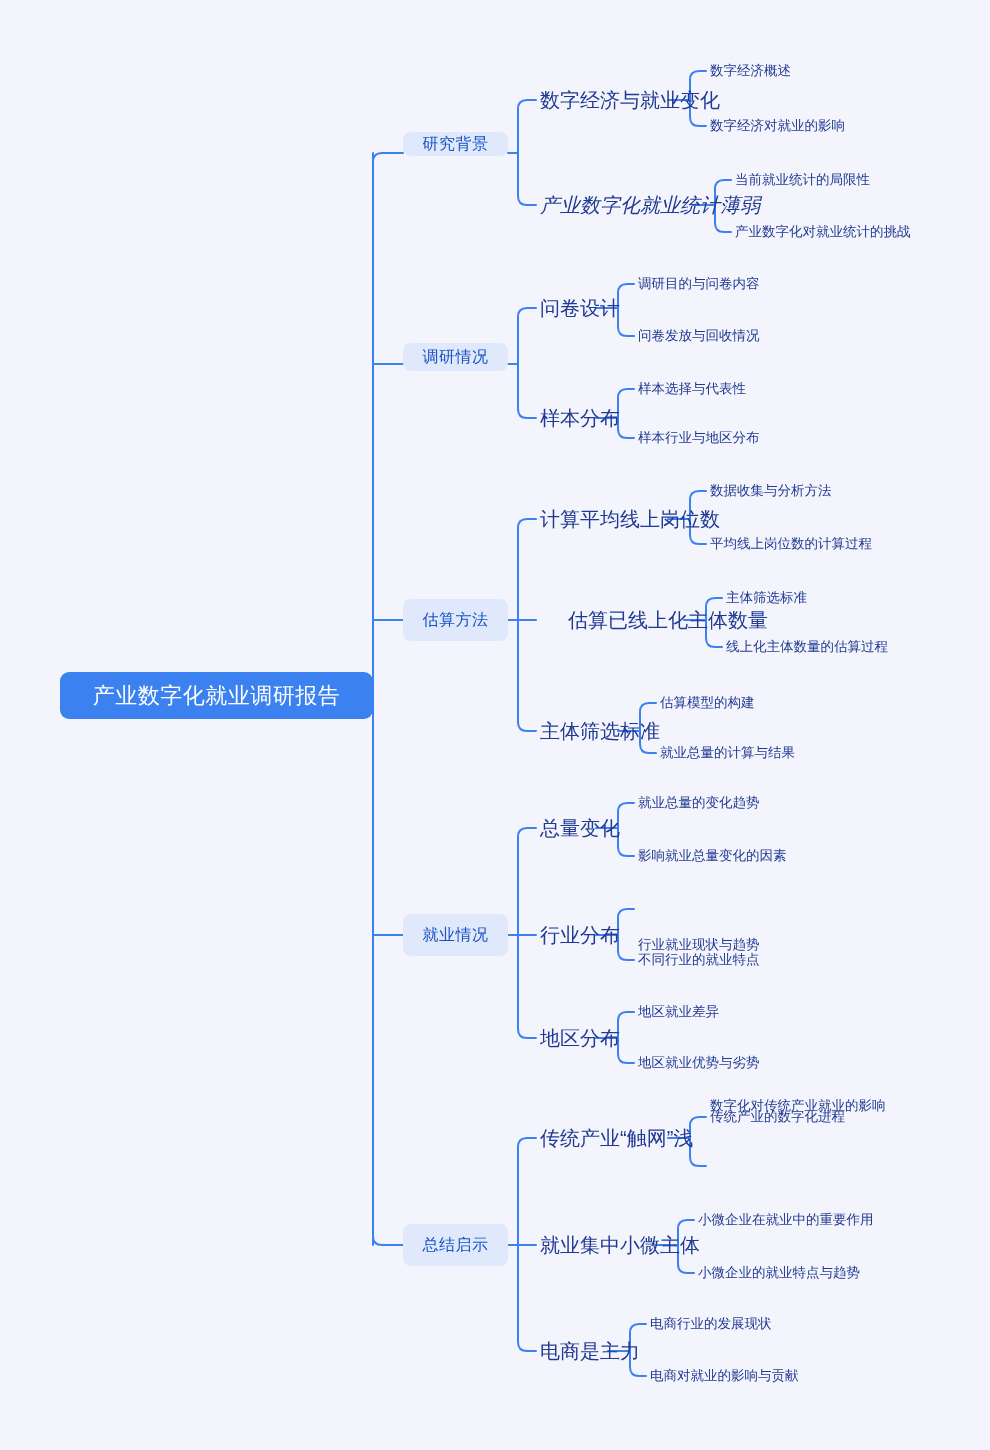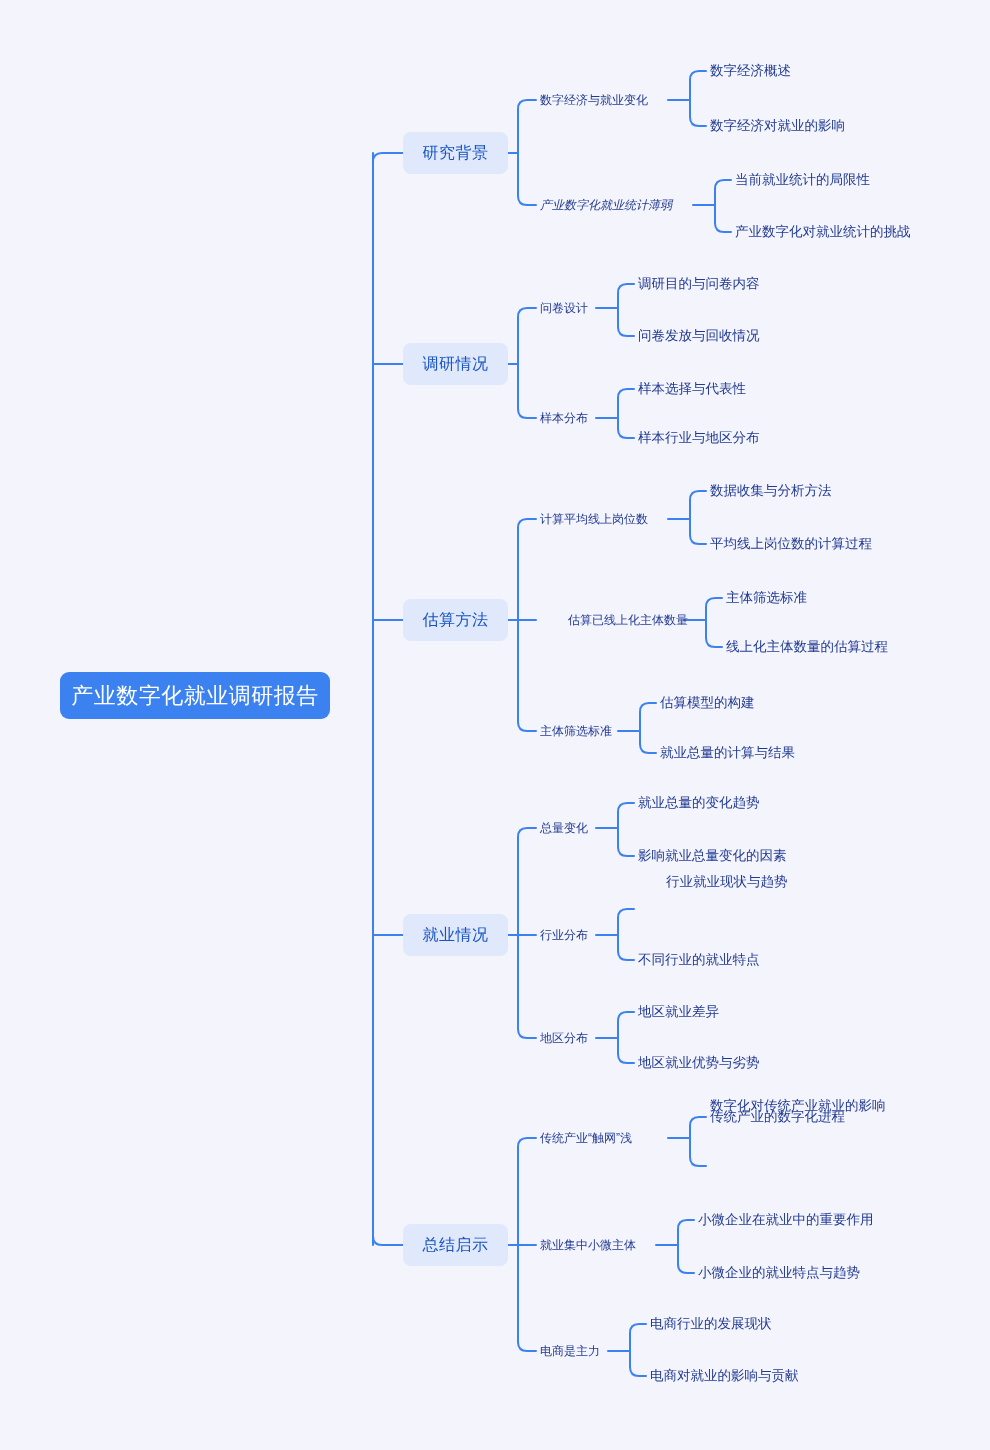--- a/index.html
+++ b/index.html
@@ -51,21 +51,21 @@
     font-size: 16px;
     letter-spacing: 0.5px;
     display: flex;
     align-items: center;
     justify-content: center;
     box-sizing: border-box;
   }
   
   .lvl2-node {
     color: #203a91;
-    font-size: 12px;
+    font-size: 20px;
     transform: translateY(-50%);
     display: block;
   }
   
   .lvl3-node {
     color: #203a91;
     font-size: 13.5px;
     transform: translateY(-50%);
     display: block;
   }
@@ -153,33 +153,33 @@
       <path d="M 678 1229 L 678 1264" fill="none" stroke="#3b82f0" stroke-width="2" stroke-linecap="round"></path>
       <path d="M 678 1229 Q 678 1220 687 1220 L 694 1220" fill="none" stroke="#3b82f0" stroke-width="2" stroke-linecap="round"></path>
       <path d="M 678 1264 Q 678 1273 687 1273 L 694 1273" fill="none" stroke="#3b82f0" stroke-width="2" stroke-linecap="round"></path>
       <path d="M 518 1342 Q 518 1351 527 1351 L 536 1351" fill="none" stroke="#3b82f0" stroke-width="2" stroke-linecap="round"></path>
       <path d="M 608 1351 L 630 1351" fill="none" stroke="#3b82f0" stroke-width="2" stroke-linecap="round"></path>
       <path d="M 630 1333 L 630 1367" fill="none" stroke="#3b82f0" stroke-width="2" stroke-linecap="round"></path>
       <path d="M 630 1333 Q 630 1324 639 1324 L 646 1324" fill="none" stroke="#3b82f0" stroke-width="2" stroke-linecap="round"></path>
       <path d="M 630 1367 Q 630 1376 639 1376 L 646 1376" fill="none" stroke="#3b82f0" stroke-width="2" stroke-linecap="round"></path>
     </svg>
 
-  <div class="node root-node" style="left:60px; top:672px; width:270px; height:47px;">产业数字化就业调研报告</div>
-
-  <div class="node lvl1-node" style="left:403px; top:132px; width:105px; height:42px;">研究背景</div>
+  <div class="node root-node" style="left:60px; top:672px; width:313px; height:47px;">产业数字化就业调研报告</div>
+
+  <div class="node lvl1-node" style="left:403px; top:132px; width:105px; height:24px;">研究背景</div>
 
   <div class="node lvl2-node" style="left:540px; top:100px;">数字经济与就业变化</div>
   <div class="node lvl3-node" style="left:710px; top:71px;">数字经济概述</div>
   <div class="node lvl3-node" style="left:710px; top:126px;">数字经济对就业的影响</div>
 
   <div class="node lvl2-node" style="left:540px; top:205px;font-style:italic;">产业数字化就业统计薄弱</div>
   <div class="node lvl3-node" style="left:735px; top:180px;">当前就业统计的局限性</div>
   <div class="node lvl3-node" style="left:735px; top:232px;">产业数字化对就业统计的挑战</div>
 
-  <div class="node lvl1-node" style="left:403px; top:343px; width:105px; height:42px;">调研情况</div>
+  <div class="node lvl1-node" style="left:403px; top:343px; width:105px; height:28px;">调研情况</div>
 
   <div class="node lvl2-node" style="left:540px; top:308px;">问卷设计</div>
   <div class="node lvl3-node" style="left:638px; top:284px;">调研目的与问卷内容</div>
   <div class="node lvl3-node" style="left:638px; top:336px;">问卷发放与回收情况</div>
 
   <div class="node lvl2-node" style="left:540px; top:418px;">样本分布</div>
   <div class="node lvl3-node" style="left:638px; top:389px;">样本选择与代表性</div>
   <div class="node lvl3-node" style="left:638px; top:438px;">样本行业与地区分布</div>
 
   <div class="node lvl1-node" style="left:403px; top:599px; width:105px; height:42px;">估算方法</div>
@@ -196,21 +196,21 @@
   <div class="node lvl3-node" style="left:660px; top:703px;">估算模型的构建</div>
   <div class="node lvl3-node" style="left:660px; top:753px;">就业总量的计算与结果</div>
 
   <div class="node lvl1-node" style="left:403px; top:914px; width:105px; height:42px;">就业情况</div>
 
   <div class="node lvl2-node" style="left:540px; top:828px;">总量变化</div>
   <div class="node lvl3-node" style="left:638px; top:803px;">就业总量的变化趋势</div>
   <div class="node lvl3-node" style="left:638px; top:856px;">影响就业总量变化的因素</div>
 
   <div class="node lvl2-node" style="left:540px; top:935px;">行业分布</div>
-  <div class="node lvl3-node" style="left:638px; top:882px;margin-left:28px;">行业就业现状与趋势</div>
+  <div class="node lvl3-node" style="left:638px; top:945px;">行业就业现状与趋势</div>
   <div class="node lvl3-node" style="left:638px; top:960px;">不同行业的就业特点</div>
 
   <div class="node lvl2-node" style="left:540px; top:1038px;">地区分布</div>
   <div class="node lvl3-node" style="left:638px; top:1012px;">地区就业差异</div>
   <div class="node lvl3-node" style="left:638px; top:1063px;">地区就业优势与劣势</div>
 
   <div class="node lvl1-node" style="left:403px; top:1224px; width:105px; height:42px;">总结启示</div>
 
   <div class="node lvl2-node" style="left:540px; top:1138px;">传统产业“触网”浅</div>
   <div class="node lvl3-node" style="left:710px; top:1117px;">传统产业的数字化进程</div>

